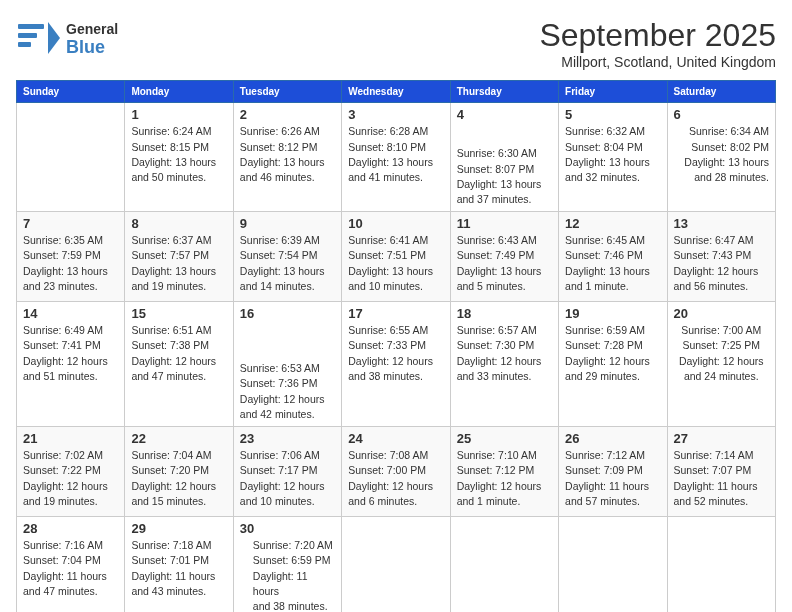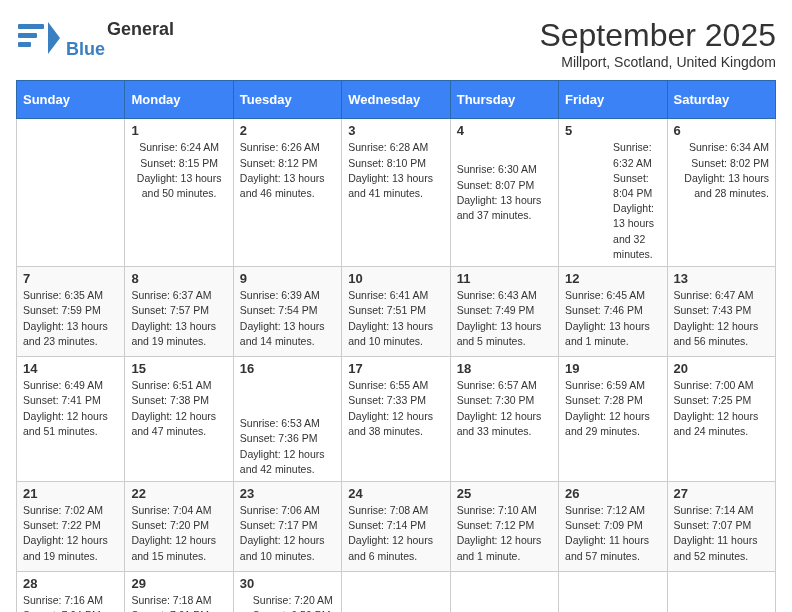--- a/index.html
+++ b/index.html
@@ -28,25 +28,25 @@
     .subtitle {
       font-size: 14px;
       color: #333;
     }
     .calendar {
       width: 100%;
       border-collapse: collapse;
       border: 1px solid #ccc;
     }
     .calendar th {
-      background: #3b82f6;
+      background: #1d4ed8;
       color: white;
       text-align: left;
-      padding: 11px 6px;
-      font-size: 13px;
+      padding: 5px 6px;
+      font-size: 10px;
       font-weight: bold;
       border: 1px solid #2a6aaa;
     }
     .calendar td {
       vertical-align: top;
       padding: 4px 6px;
       border: 1px solid #ccc;
       font-size: 11px;
       color: #333;
       width: calc(100% / 7);
@@ -79,21 +79,21 @@
   <div class="logo-block">
     <div style="margin-right:6px;">
       <svg width="44" height="44" viewBox="0 0 44 44">
         <rect x="2" y="8" width="26" height="5" rx="1" fill="#3a7fc1"></rect>
         <rect x="2" y="17" width="19" height="5" rx="1" fill="#3a7fc1"></rect>
         <rect x="2" y="26" width="13" height="5" rx="1" fill="#3a7fc1"></rect>
         <polygon points="32,6 44,22 32,38" fill="#3a7fc1"></polygon>
       </svg>
     </div>
     <div>
-      <div style="font-size:18px;font-weight:bold;color:#333;line-height:1.1;margin-left:41px;">
+      <div style="font-size:14px;font-weight:bold;color:#333;line-height:1.1;">
         <span style="color:#333;">General</span>
       </div>
       <div style="font-size:18px;font-weight:bold;color:#3a7fc1;line-height:1.1;">Blue</div>
     </div>
   </div>
   <div class="title-area">
     <div class="main-title">September 2025</div>
     <div class="subtitle">Millport, Scotland, United Kingdom</div>
   </div>
 </div>
@@ -108,21 +108,21 @@
         <th>Thursday</th>
         <th>Friday</th>
         <th>Saturday</th>
       </tr>
   </thead>
   <tbody id="calendar-body">
   <tr class="row-odd">
         <td class="empty-cell"></td>
         <td>
           <div class="day-num">1</div>
-          <div class="day-detail" style="white-space: pre-line; text-align: center;">Sunrise: 6:24 AM
+          <div class="day-detail" style="white-space: pre-line;">Sunrise: 6:24 AM
 Sunset: 8:15 PM
 Daylight: 13 hours
 and 50 minutes.</div>
         </td>
         <td>
           <div class="day-num">2</div>
           <div class="day-detail" style="white-space: pre-line;">Sunrise: 6:26 AM
 Sunset: 8:12 PM
 Daylight: 13 hours
 and 46 minutes.</div>
@@ -136,21 +136,21 @@
         </td>
         <td>
           <div class="day-num">4</div>
           <div class="day-detail" style="white-space: pre-line; margin-top: 24px;">Sunrise: 6:30 AM
 Sunset: 8:07 PM
 Daylight: 13 hours
 and 37 minutes.</div>
         </td>
         <td>
           <div class="day-num">5</div>
-          <div class="day-detail" style="white-space: pre-line; margin-left: 48px;">Sunrise: 6:32 AM
+          <div class="day-detail" style="white-space: pre-line;">Sunrise: 6:32 AM
 Sunset: 8:04 PM
 Daylight: 13 hours
 and 32 minutes.</div>
         </td>
         <td>
           <div class="day-num">6</div>
           <div class="day-detail" style="white-space: pre-line; text-align: right;">Sunrise: 6:34 AM
 Sunset: 8:02 PM
 Daylight: 13 hours
 and 28 minutes.</div>
@@ -245,21 +245,21 @@
         </td>
         <td>
           <div class="day-num">19</div>
           <div class="day-detail" style="white-space: pre-line;">Sunrise: 6:59 AM
 Sunset: 7:28 PM
 Daylight: 12 hours
 and 29 minutes.</div>
         </td>
         <td>
           <div class="day-num">20</div>
-          <div class="day-detail" style="white-space: pre-line;">Sunrise: 7:00 AM
+          <div class="day-detail" style="white-space: pre-line; text-align: center;">Sunrise: 7:00 AM
 Sunset: 7:25 PM
 Daylight: 12 hours
 and 24 minutes.</div>
         </td>
       </tr>
       <tr class="row-even">
         <td>
           <div class="day-num">21</div>
           <div class="day-detail" style="white-space: pre-line;">Sunrise: 7:02 AM
 Sunset: 7:22 PM
@@ -276,21 +276,21 @@
         <td>
           <div class="day-num">23</div>
           <div class="day-detail" style="white-space: pre-line;">Sunrise: 7:06 AM
 Sunset: 7:17 PM
 Daylight: 12 hours
 and 10 minutes.</div>
         </td>
         <td>
           <div class="day-num">24</div>
           <div class="day-detail" style="white-space: pre-line;">Sunrise: 7:08 AM
-Sunset: 7:14 PM
+Sunset: 7:00 PM
 Daylight: 12 hours
 and 6 minutes.</div>
         </td>
         <td>
           <div class="day-num">25</div>
           <div class="day-detail" style="white-space: pre-line;">Sunrise: 7:10 AM
 Sunset: 7:12 PM
 Daylight: 12 hours
 and 1 minute.</div>
         </td>

